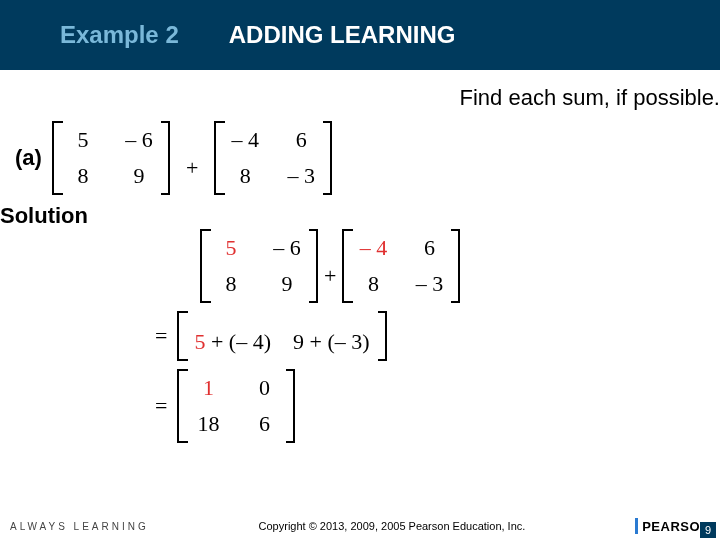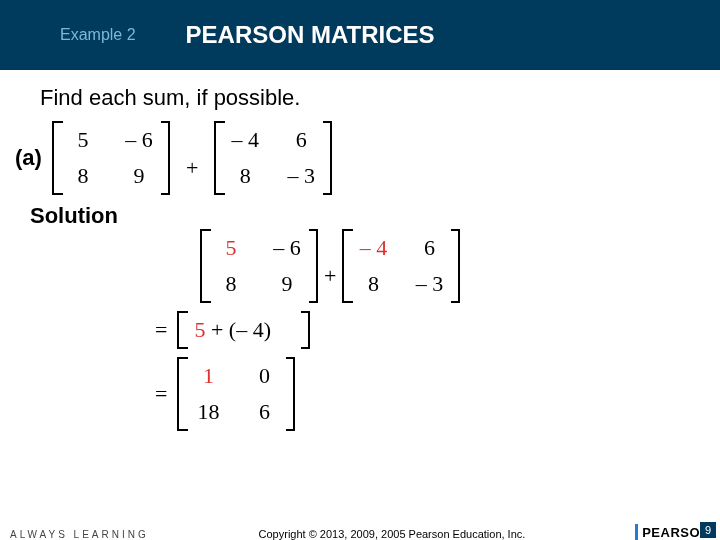--- a/index.html
+++ b/index.html
@@ -14,32 +14,33 @@
   .header {
     background: #003a5d;
     height: 70px;
     display: flex;
     align-items: center;
     padding-left: 60px;
     gap: 50px;
   }
   .example-label {
     color: #7ab8d9;
-    font-size: 16px;
-    font-weight: normal;
+    font-size: 24px;
+    font-weight: bold;
   }
   .title {
     color: #fff;
     font-size: 24px;
     font-weight: bold;
   }
   .instruction {
     font-size: 22px;
     padding: 15px 0 10px 40px;
     color: #000;
+    text-align: right;
   }
   .part-label {
     font-size: 22px;
     font-weight: bold;
     color: #000;
   }
   .row-a {
     display: flex;
     align-items: center;
     padding-left: 15px;
@@ -83,50 +84,49 @@
   }
   .equals {
     font-family: "Times New Roman", serif;
     font-size: 22px;
     padding: 0 10px 0 0;
   }
   .solution-label {
     font-size: 22px;
     font-weight: bold;
     color: #000;
-    padding-left: 30px;
   }
   .solution-area {
     display: flex;
     align-items: flex-start;
     gap: 20px;
     margin-top: 8px;
   }
   .steps {
     display: flex;
     flex-direction: column;
     gap: 8px;
   }
   .step-row {
     display: flex;
     align-items: center;
     padding-left: 155px;
   }
   .step-row.first { padding-left: 200px; }
-  .mgrid.wide { column-gap: 22px; }
+  .mgrid.wide { column-gap: 22px; margin-top: 12px; }
   .mgrid .expr { min-width: 60px; text-align: center; }
   .red { color: #e03030; }
   .footer {
     position: absolute;
     bottom: 0;
     left: 0;
     right: 0;
     height: 28px;
     display: flex;
-    align-items: flex-end;
+    align-items: center;
     justify-content: space-between;
     padding: 0 10px;
     font-size: 10px;
     color: #333;
   }
   .always {
     letter-spacing: 3px;
     color: #444;
     font-size: 10px;
   }
@@ -159,21 +159,21 @@
     display:flex;
     align-items:center;
     justify-content:center;
   }
 </style>
 </head>
 <body>
 
 <div class="header">
   <span class="example-label">Example 2</span>
-  <span class="title">PEARSON MATRICES</span>
+  <span class="title">ADDING LEARNING</span>
 </div>
 
 <div class="instruction">Find each sum, if possible.</div>
 
 <div class="row-a">
   <span class="part-label">(a)</span>
   <span class="matrix">
     <span class="bracket left">
         <span class="bracket-body"></span>
       </span>
@@ -243,20 +243,21 @@
   </div>
 
   <div class="step-row">
     <span class="equals">=</span>
     <span class="matrix">
       <span class="bracket left">
           <span class="bracket-body"></span>
         </span>
       <span class="mgrid wide">
         <span class="expr"><span class="red">5</span> <span>+ (– 4)</span></span>
+        <span class="expr">9 + (– 3)</span>
       </span>
       <span class="bracket right">
           <span class="bracket-body"></span>
         </span>
     </span>
   </div>
 
   <div class="step-row">
     <span class="equals">=</span>
     <span class="matrix">

